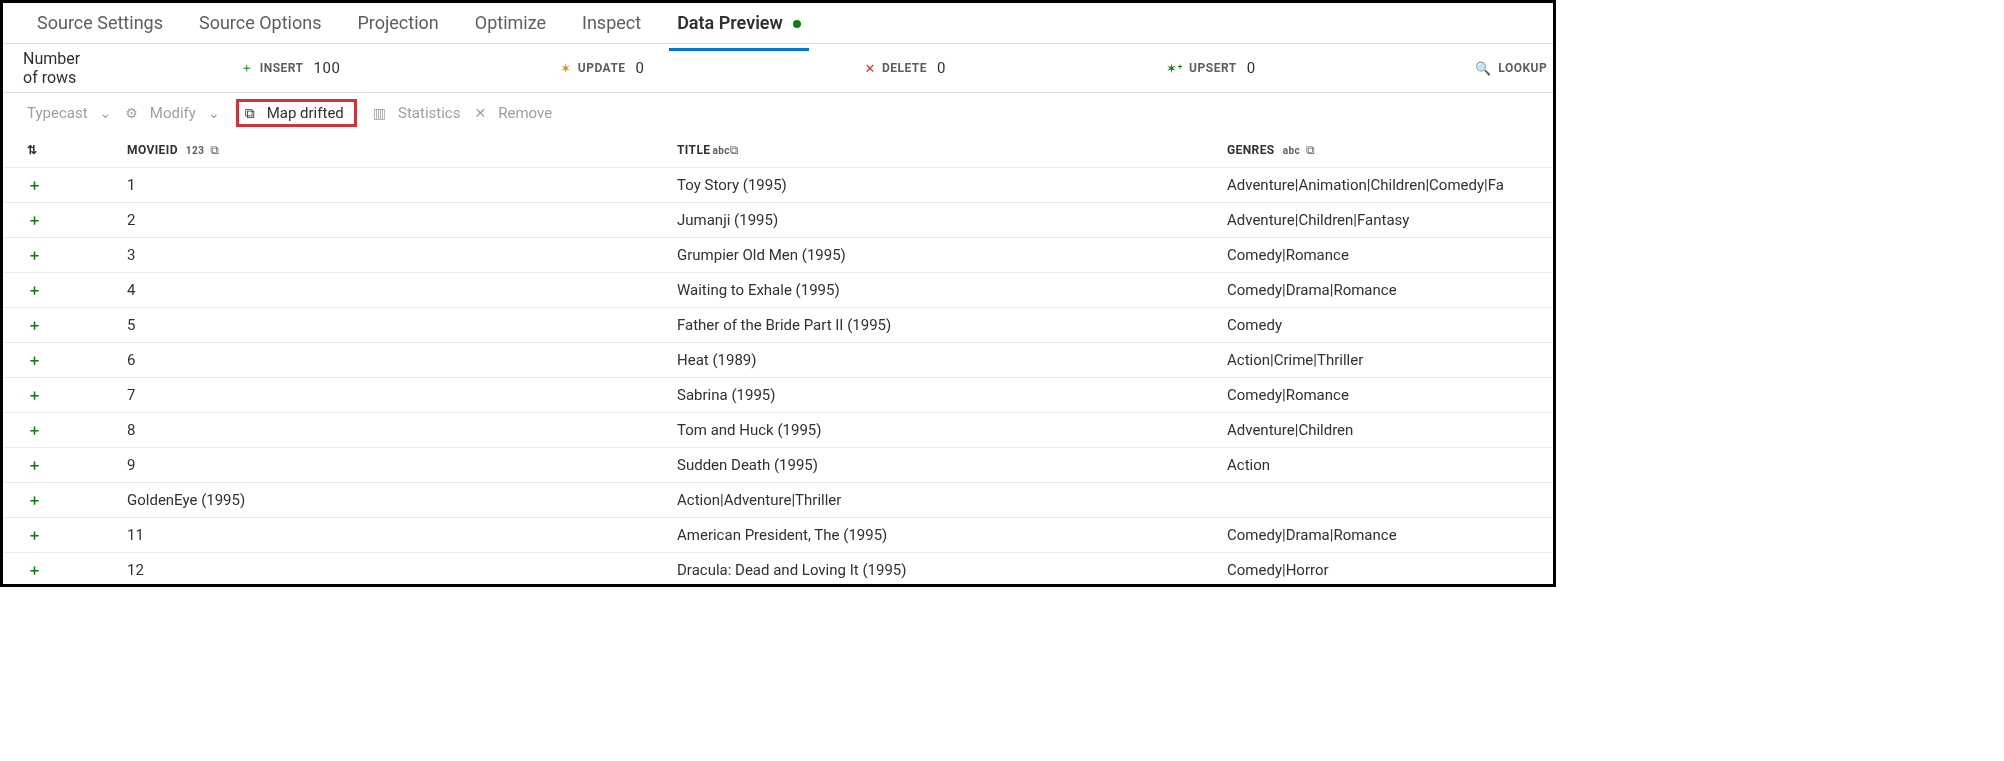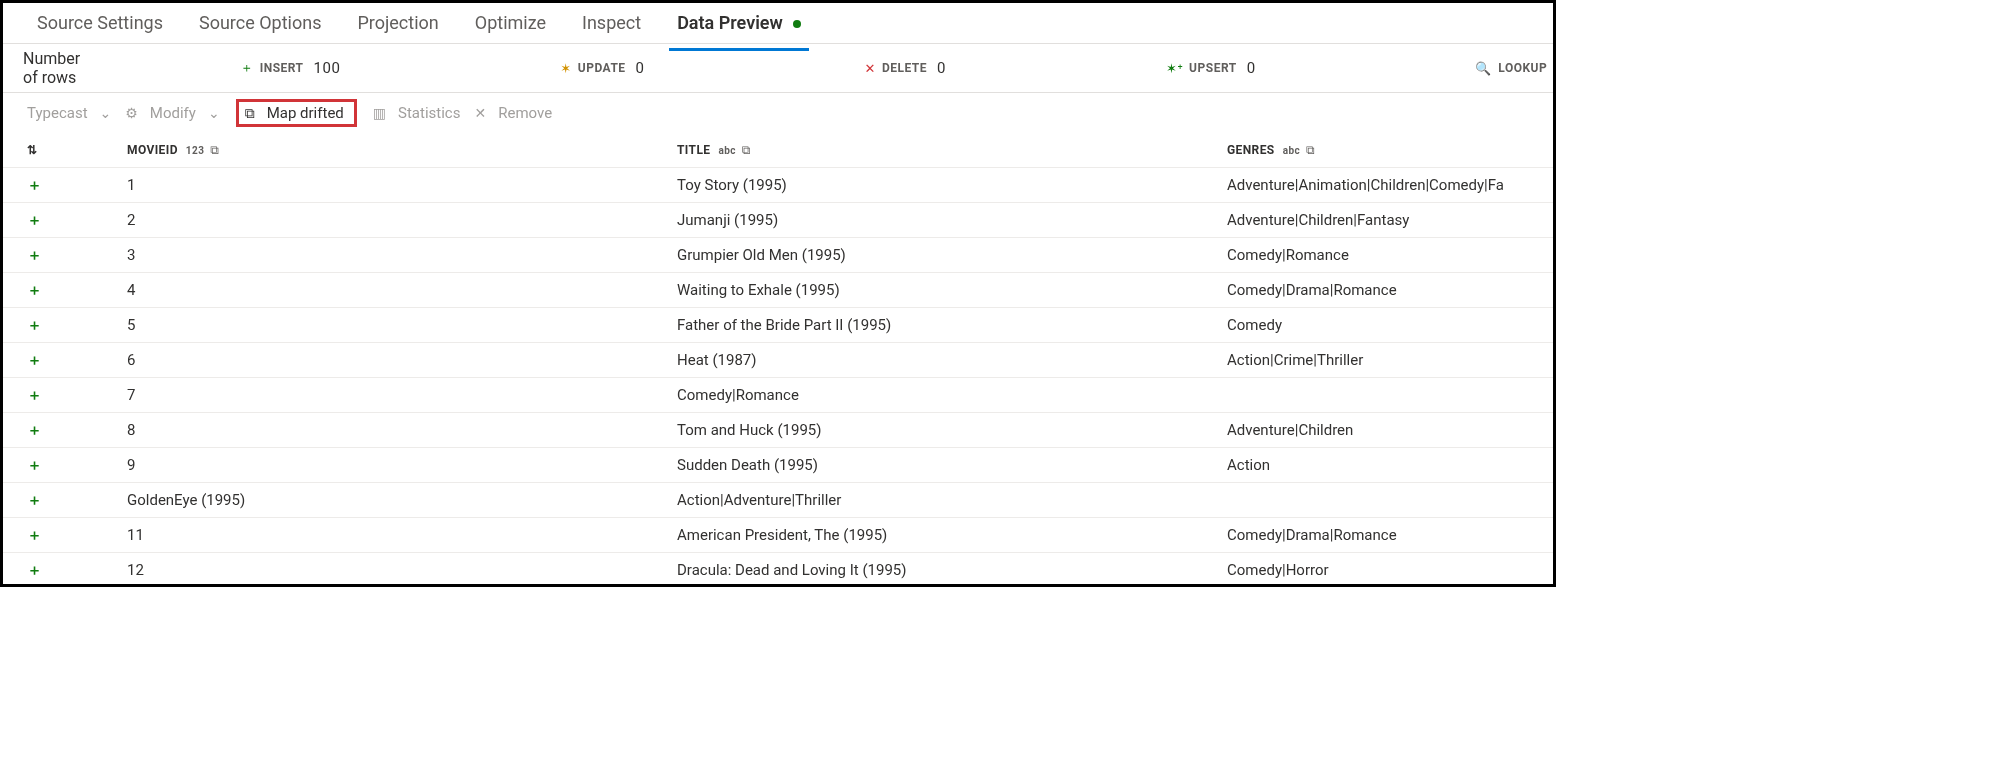--- a/index.html
+++ b/index.html
@@ -140,21 +140,21 @@
   .thead {
     font-size: 12px;
     font-weight: 700;
     letter-spacing: .4px;
     text-transform: uppercase;
     color: #323130;
     border-bottom: 1px solid #edebe9;
   }
   .col-status { width: 100px; display:flex; align-items:center; }
   .col-movieid { width: 550px; display:flex; align-items:center; gap:6px;}
-  .col-title   { width: 550px; display:flex; align-items:center; gap:6px;}
+  .col-title   { width: 550px; display:flex; align-items:center; }
   .col-genres  { flex: 1;      display:flex; align-items:center; gap:6px;}
   .thead .typetag {
     font-size: 10px;
     color: #605e5c;
     font-weight: 700;
     text-transform: lowercase;
     margin-left:2px;
   }
   .thead .hicon {
     color: #605e5c;
@@ -303,28 +303,29 @@
         </div>
         <div class="col-movieid">5</div>
         <div class="col-title">Father of the Bride Part II (1995)</div>
         <div class="col-genres">Comedy</div>
       </div>
       <div class="trow">
         <div class="col-status">
           <span class="row-plus">＋</span>
         </div>
         <div class="col-movieid">6</div>
-        <div class="col-title">Heat (1987)</div>
+        <div class="col-title">Heat (1989)</div>
         <div class="col-genres">Action|Crime|Thriller</div>
       </div>
       <div class="trow">
         <div class="col-status">
           <span class="row-plus">＋</span>
         </div>
         <div class="col-movieid">7</div>
+        <div class="col-title">Sabrina (1995)</div>
         <div class="col-genres">Comedy|Romance</div>
       </div>
       <div class="trow">
         <div class="col-status">
           <span class="row-plus">＋</span>
         </div>
         <div class="col-movieid">8</div>
         <div class="col-title">Tom and Huck (1995)</div>
         <div class="col-genres">Adventure|Children</div>
       </div>

